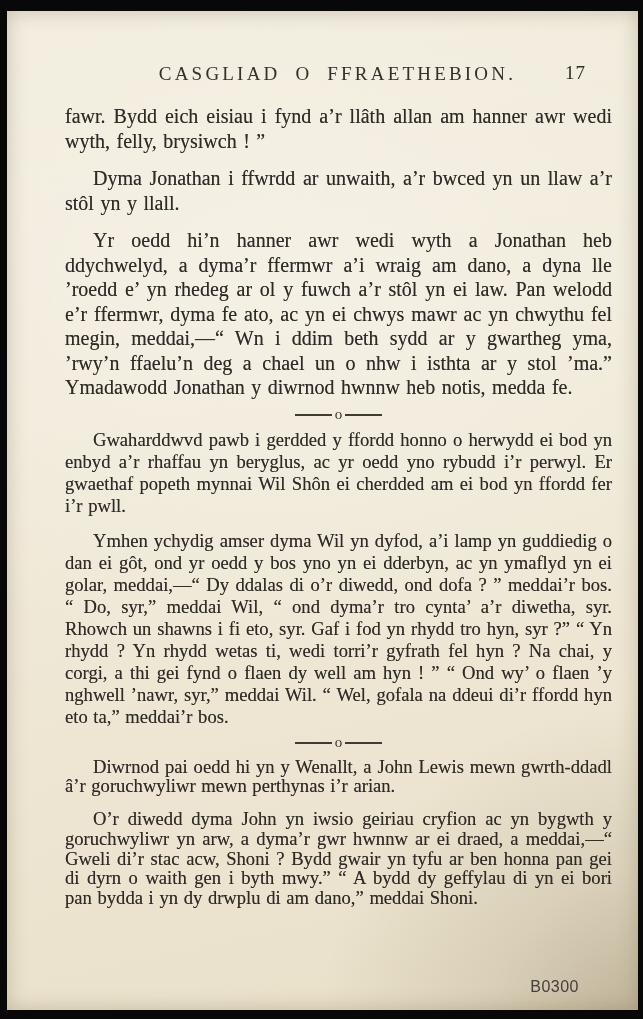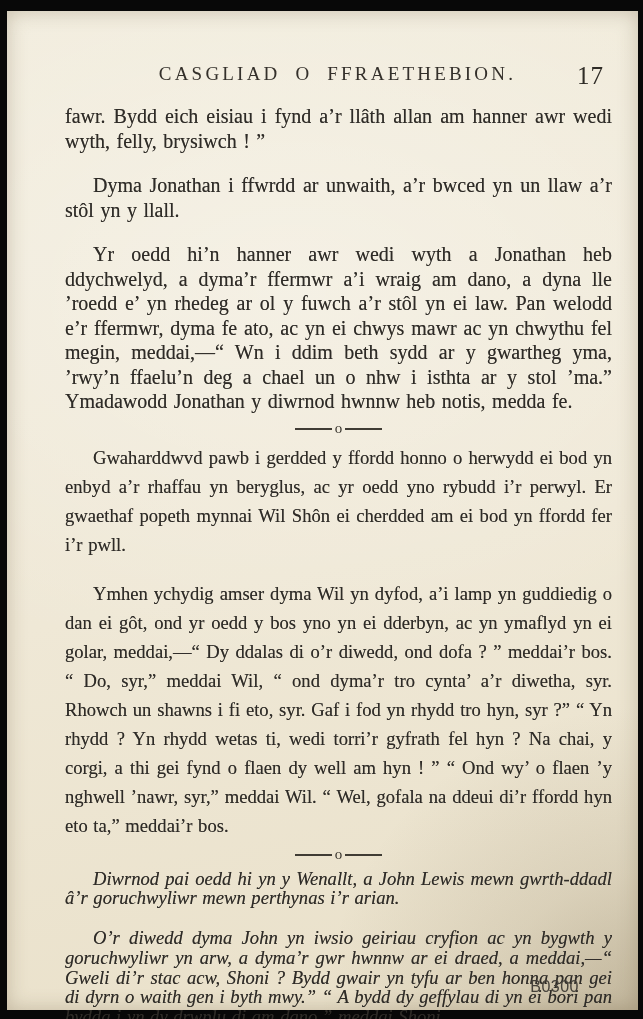--- a/index.html
+++ b/index.html
@@ -36,41 +36,41 @@
   }
   .header-title {
     text-align: center;
     font-size: 19px;
     letter-spacing: 3.2px;
     word-spacing: 7px;
     color: #34302b;
   }
   .page-number {
     position: absolute;
-    right: 6px;
+    right: 24px;
     top: -1px;
-    font-size: 25px;
+    font-size: 19px;
     letter-spacing: 1px;
     color: #2f2c27;
   }
   .body-text {
     position: absolute;
     top: 93px;
     left: 58px;
     width: 547px;
   }
   .section {
     text-align: justify;
     text-shadow: 0 0 0.5px rgba(46,43,39,0.55);
   }
   .s1 { font-size: 20px;   line-height: 24.5px; word-spacing: 1.5px; }
-  .s2 { font-size: 18.6px; line-height: 29px; word-spacing: 1px; }
-  .s3 { font-size: 18.6px; line-height: 19.8px; word-spacing: 1px; font-style: italic; }
+  .s2 { font-size: 18.6px; line-height: 22px; word-spacing: 1px; }
+  .s3 { font-size: 18.6px; line-height: 19.8px; word-spacing: 1px; }
   .section p { margin: 0; }
-  .section p + p { margin-top: 20px; }
+  .section p + p { margin-top: 13px; }
   p.indented { text-indent: 28px; }
   .divider {
     display: flex;
     align-items: center;
     justify-content: center;
     gap: 2px;
     margin: 9px 0 7px;
     color: #3b3730;
   }
   .divider .rule {

